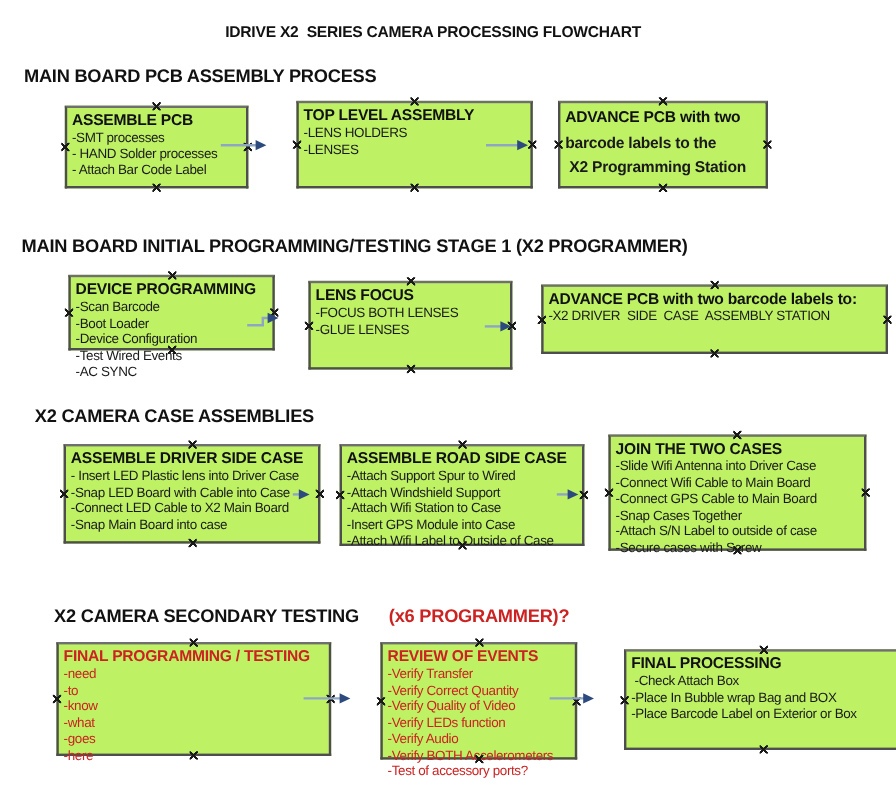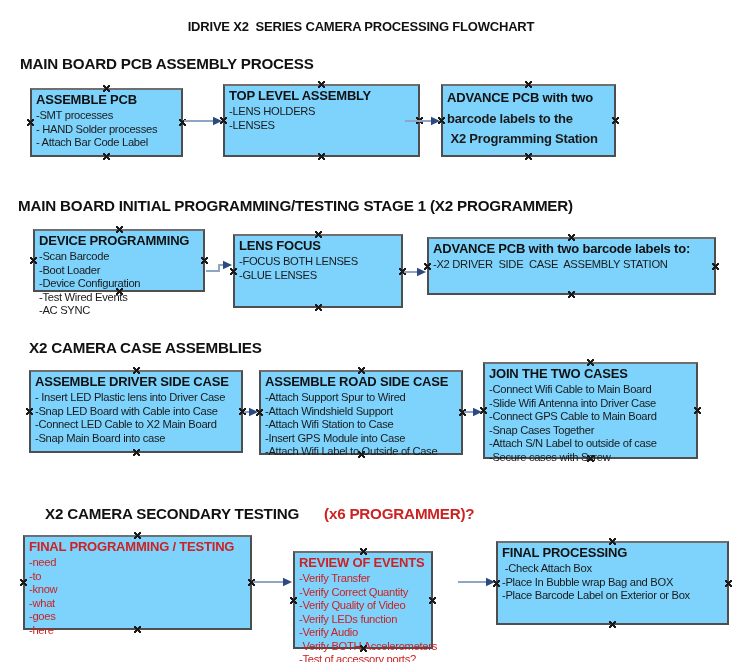--- a/index.html
+++ b/index.html
@@ -11,22 +11,22 @@
     position:absolute;left:0;top:19px;width:722px;text-align:center;
     font-size:13px;font-weight:bold;letter-spacing:-0.2px;white-space:pre;color:#111;
   }
   .sec-heading{
     position:absolute;font-weight:bold;font-size:15.2px;letter-spacing:-0.2px;
     white-space:pre;color:#111;
   }
   .red-txt{color:#cc2222;}
   .sec-heading .suffix{margin-left:25px;}
   .fc-box{
-    position:absolute;background:#7dd3fc;border:2px solid #4e4e4e;border-top-color:#6f6f6f;
-    box-sizing:border-box;padding:2px 0 0 4px;
+    position:absolute;background:#bef264;border:2px solid #4e4e4e;border-top-color:#6f6f6f;
+    box-sizing:border-box;padding:2px 0 0 4px;margin-left:24px;
   }
   .box-title{
     font-weight:bold;font-size:13px;line-height:16px;letter-spacing:-0.2px;
     white-space:pre;margin-bottom:1px;color:#111;
   }
   .box-item{
     font-size:11.2px;line-height:13.5px;letter-spacing:-0.3px;white-space:pre;color:#1a1a1a;
   }
   .bold-box .box-title{line-height:20px;}
   .bold-box .box-item{font-weight:bold;font-size:13px;line-height:20px;letter-spacing:-0.2px;}
@@ -141,22 +141,22 @@
     <div class="box-item">-Insert GPS Module into Case</div>
     <div class="box-item">-Attach Wifi Label to Outside of Case</div>
   <span class="handle h-t"></span>
       <span class="handle h-b"></span>
       <span class="handle h-l"></span>
       <span class="handle h-r"></span>
     </div>
 
   <div class="fc-box" style="left:483px;top:362px;width:215px;height:97px">
     <div class="box-title">JOIN THE TWO CASES</div>
+    <div class="box-item">-Slide Wifi Antenna into Driver Case</div>
     <div class="box-item">-Connect Wifi Cable to Main Board</div>
-    <div class="box-item">-Slide Wifi Antenna into Driver Case</div>
     <div class="box-item">-Connect GPS Cable to Main Board</div>
     <div class="box-item">-Snap Cases Together</div>
     <div class="box-item">-Attach S/N Label to outside of case</div>
     <div class="box-item">-Secure cases with Screw</div>
   <span class="handle h-t"></span>
       <span class="handle h-b"></span>
       <span class="handle h-l"></span>
       <span class="handle h-r"></span>
     </div>
 
@@ -171,21 +171,21 @@
     <div class="box-item">-know</div>
     <div class="box-item">-what</div>
     <div class="box-item">-goes</div>
     <div class="box-item">-here</div>
   <span class="handle h-t"></span>
       <span class="handle h-b"></span>
       <span class="handle h-l"></span>
       <span class="handle h-r"></span>
     </div>
 
-  <div class="fc-box red-box" style="left:293px;top:551px;width:140px;height:98px">
+  <div class="fc-box red-box" style="left:293px;top:535px;width:164px;height:98px">
     <div class="box-title">REVIEW OF EVENTS</div>
     <div class="box-item">-Verify Transfer</div>
     <div class="box-item">-Verify Correct Quantity</div>
     <div class="box-item">-Verify Quality of Video</div>
     <div class="box-item">-Verify LEDs function</div>
     <div class="box-item">-Verify Audio</div>
     <div class="box-item">-Verify BOTH Accelerometers</div>
     <div class="box-item">-Test of accessory ports?</div>
   <span class="handle h-t"></span>
       <span class="handle h-b"></span>

